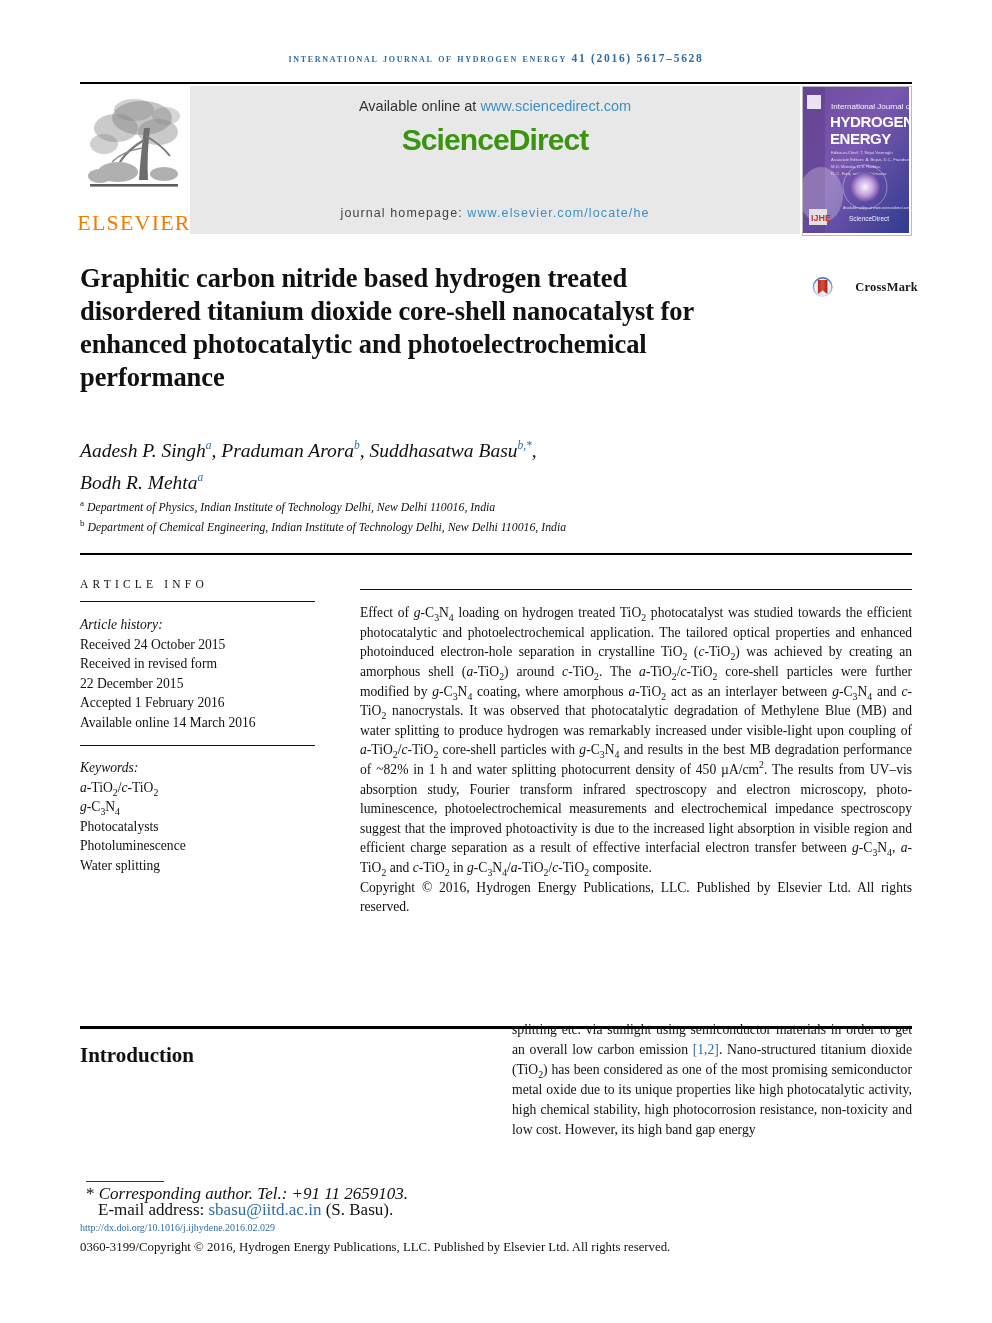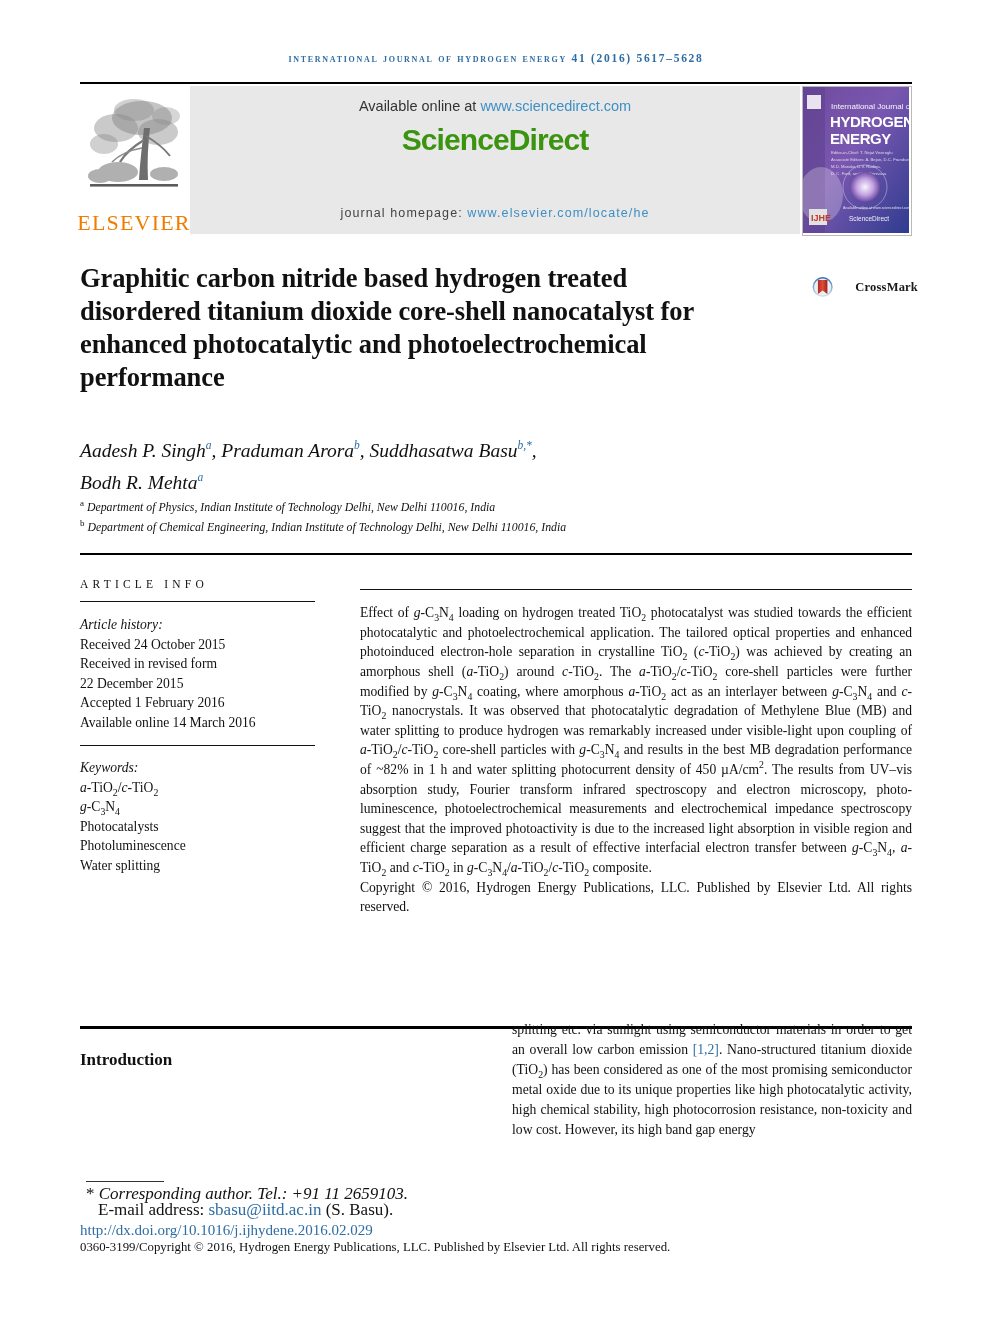--- a/index.html
+++ b/index.html
@@ -132,21 +132,21 @@
 
   .rule-bottom {
     position:absolute; left:80px; top:1026px; width:832px; height:2.5px; background:#000;
   }
 
   
   .body-l { position:absolute; left:80px; top:1038px; width:410px; }
   .body-r { position:absolute; left:512px; top:1020px; width:400px; }
   .h1 {
     font-family:"Liberation Serif", serif;
-    font-size:17px; font-weight:bold; color:#111; margin:12px 0 18px 0;
+    font-size:21px; font-weight:bold; color:#111; margin:5px 0 18px 0;
   }
   .para {
     font-family:"Liberation Serif", serif;
     font-size:13.7px; line-height:20px; color:#111; text-align:justify; margin:0;
   }
   .para a { color:#2e6da4; text-decoration:none; }
 
   
   .fn-rule {
     position:absolute; left:86px; top:1181px; width:78px; height:1px; background:#333;
@@ -154,21 +154,21 @@
   .footnotes {
     position:absolute; left:86px; top:1186px; width:460px;
     font-family:"Liberation Serif", serif;
     font-size:17px; line-height:15.5px; color:#111;
   }
   .footnotes .f-corr { font-style:italic; }
   .footnotes a { color:#2e6da4; text-decoration:none; }
   .doi {
     position:absolute; left:80px; top:1222px;
     font-family:"Liberation Serif", serif;
-    font-size:15px; color:#2e6da4;
+    font-size:10px; color:#2e6da4;
   }
   .issn {
     position:absolute; left:80px; top:1240px; width:840px;
     font-family:"Liberation Serif", serif;
     font-size:12.8px; color:#111;
   }
   sub { font-size:72%; line-height:0; }
   sup.num { font-size:72%; line-height:0; vertical-align:super; }
 </style>
 </head>

